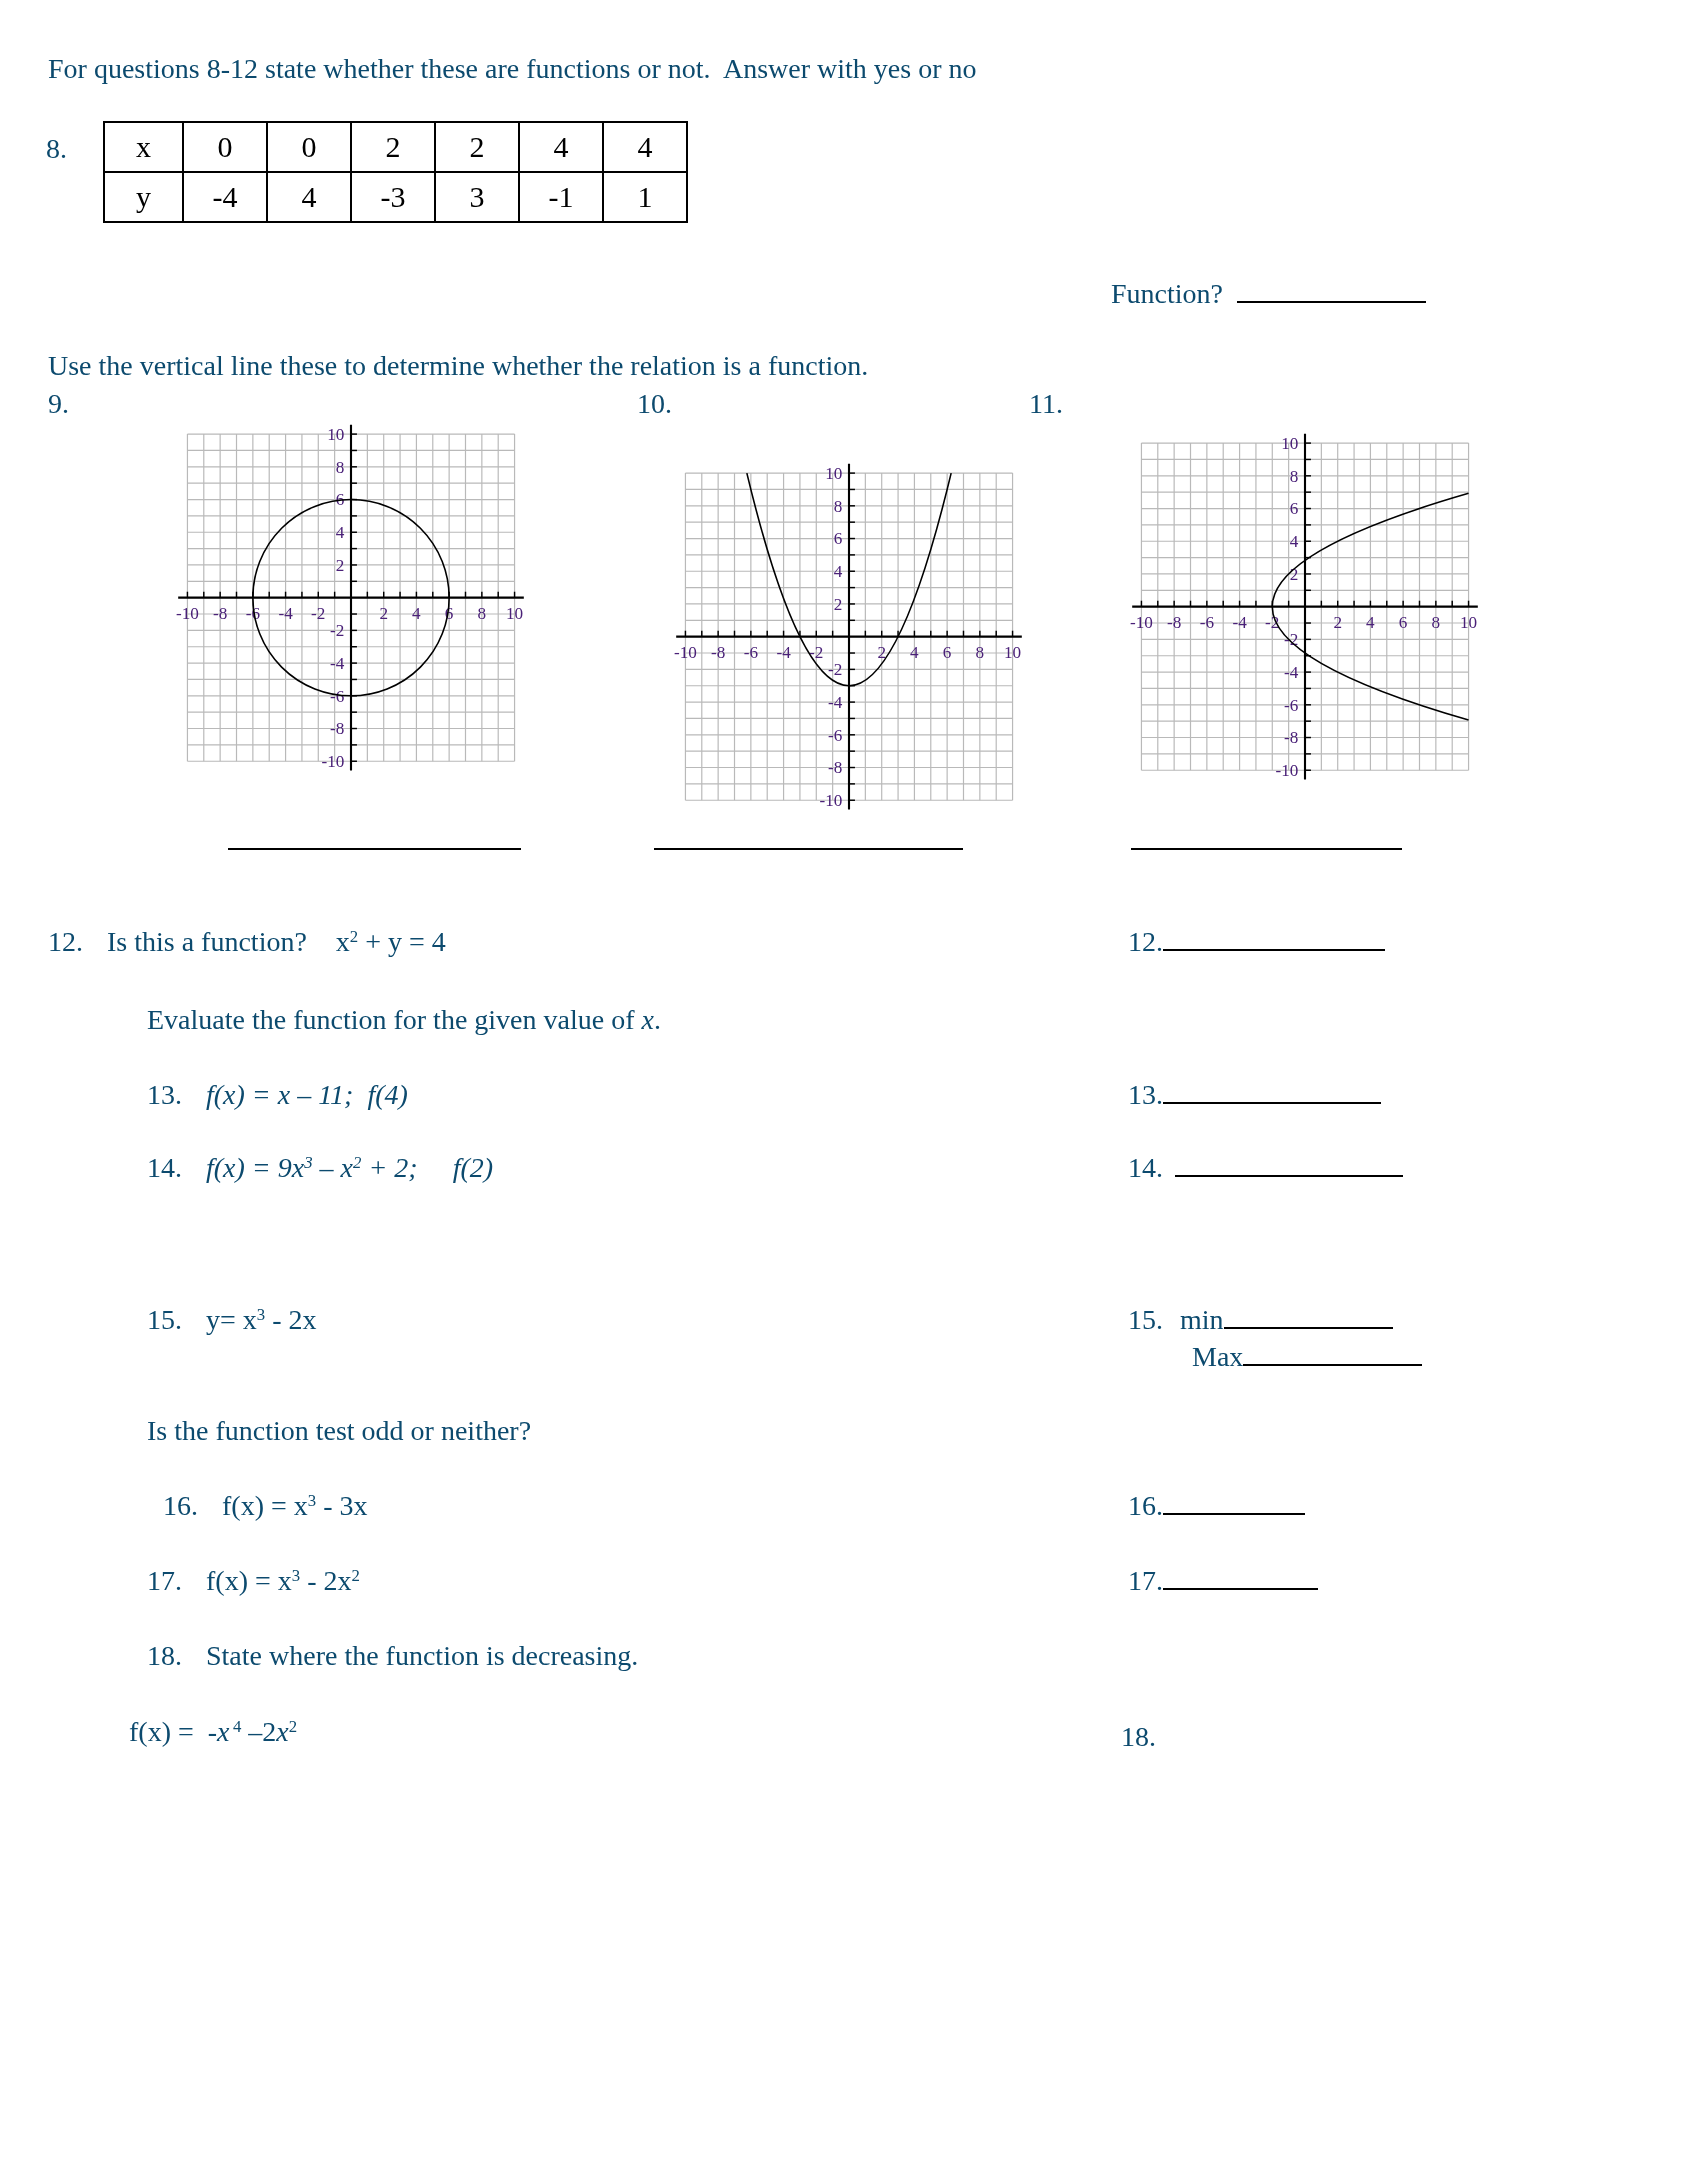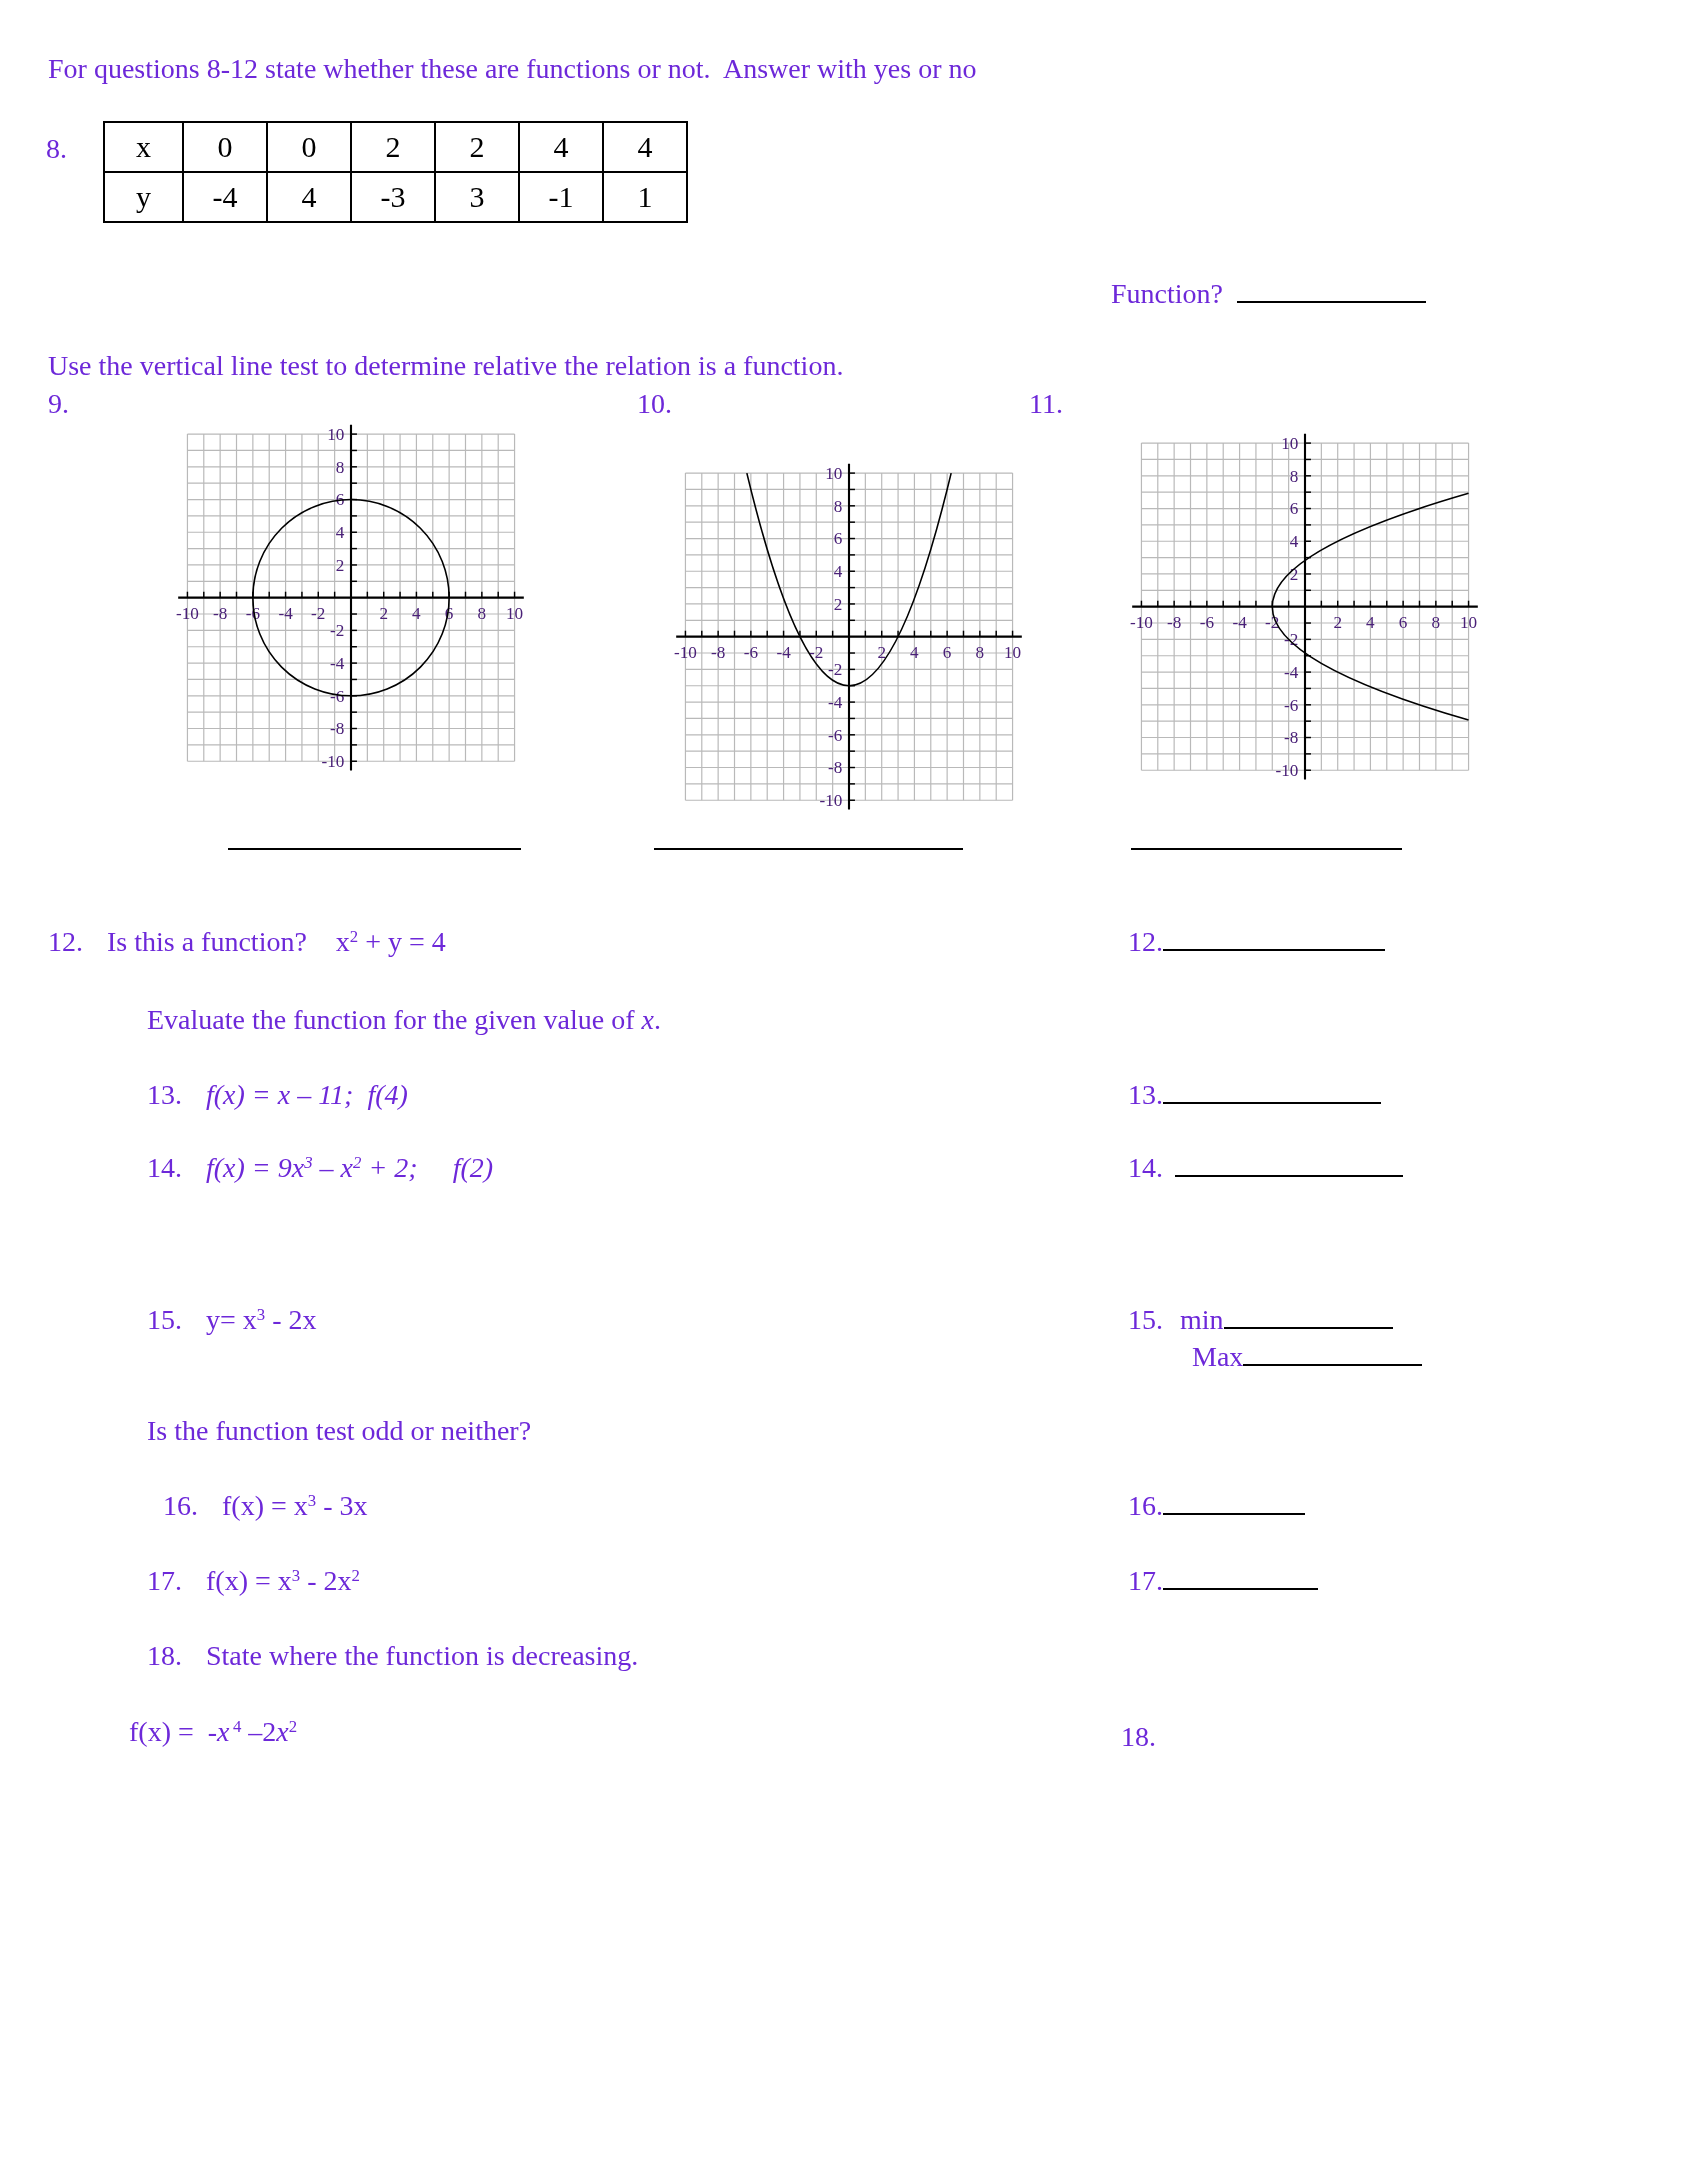--- a/index.html
+++ b/index.html
@@ -1,18 +1,18 @@
 <!DOCTYPE html>
 <html style="font-size:10.6px"><head>
 <meta charset="utf-8">
 <style>
   html,body{margin:0;padding:0;background:#ffffff;}
   .page{position:relative;width:1687px;height:2183px;background:#ffffff;overflow:hidden;
         font-family:"Liberation Serif",serif;color:#000;}
-  .t{position:absolute;font-size:28px;line-height:1.2;color:#6d28d9;white-space:nowrap;
+  .t{position:absolute;font-size:28px;line-height:1.2;color:#0c4a6e;white-space:nowrap;
      font-family:"Liberation Serif",serif;}
   .num{display:inline-block;margin-right:17px;}
   .blank{display:inline-block;border-bottom:2px solid #000;height:20px;vertical-align:baseline;}
   .hline{position:absolute;height:0;border-top:2px solid #000;}
   .q8table{position:absolute;border-collapse:collapse;table-layout:fixed;background:#fff;}
   .q8table td{border:2px solid #000;text-align:center;vertical-align:middle;
               font-family:"Liberation Serif",serif;font-size:30px;height:48px;padding:0;}
   sup{font-size:60%;vertical-align:baseline;position:relative;top:-0.55em;}
   svg{position:absolute;overflow:visible;}
 </style>
@@ -54,21 +54,21 @@
           <td>1</td>
         </tr>
       </tbody>
   </table>
 
   <div class="t" style="left:1111px;top:277px">
     <span>Function?</span>
     <span class="blank" style="width:189px;margin-left:6.6px"></span>
   </div>
 
-  <div class="t" style="left:48px;top:349px">Use the vertical line test to determine relative the relation is a function.</div>
+  <div class="t" style="left:48px;top:349px">Use the vertical line these to determine whether the relation is a function.</div>
   <div class="t" style="left:48px;top:387px">9.</div>
   <div class="t" style="left:637px;top:387px">10.</div>
   <div class="t" style="left:1029px;top:387px">11.</div>
 
   <svg id="g0" width="400" height="380" style="left:151px;top:408px" viewBox="0 0 604 575">
       <line x1="54.5" y1="39.5" x2="54.5" y2="534.5" stroke="#b9b9b9" stroke-width="1.8"></line>
       <line x1="54.5" y1="39.5" x2="549.5" y2="39.5" stroke="#b9b9b9" stroke-width="1.8"></line>
       <line x1="79.25" y1="39.5" x2="79.25" y2="534.5" stroke="#b9b9b9" stroke-width="1.8"></line>
       <line x1="54.5" y1="64.25" x2="549.5" y2="64.25" stroke="#b9b9b9" stroke-width="1.8"></line>
       <line x1="104" y1="39.5" x2="104" y2="534.5" stroke="#b9b9b9" stroke-width="1.8"></line>

